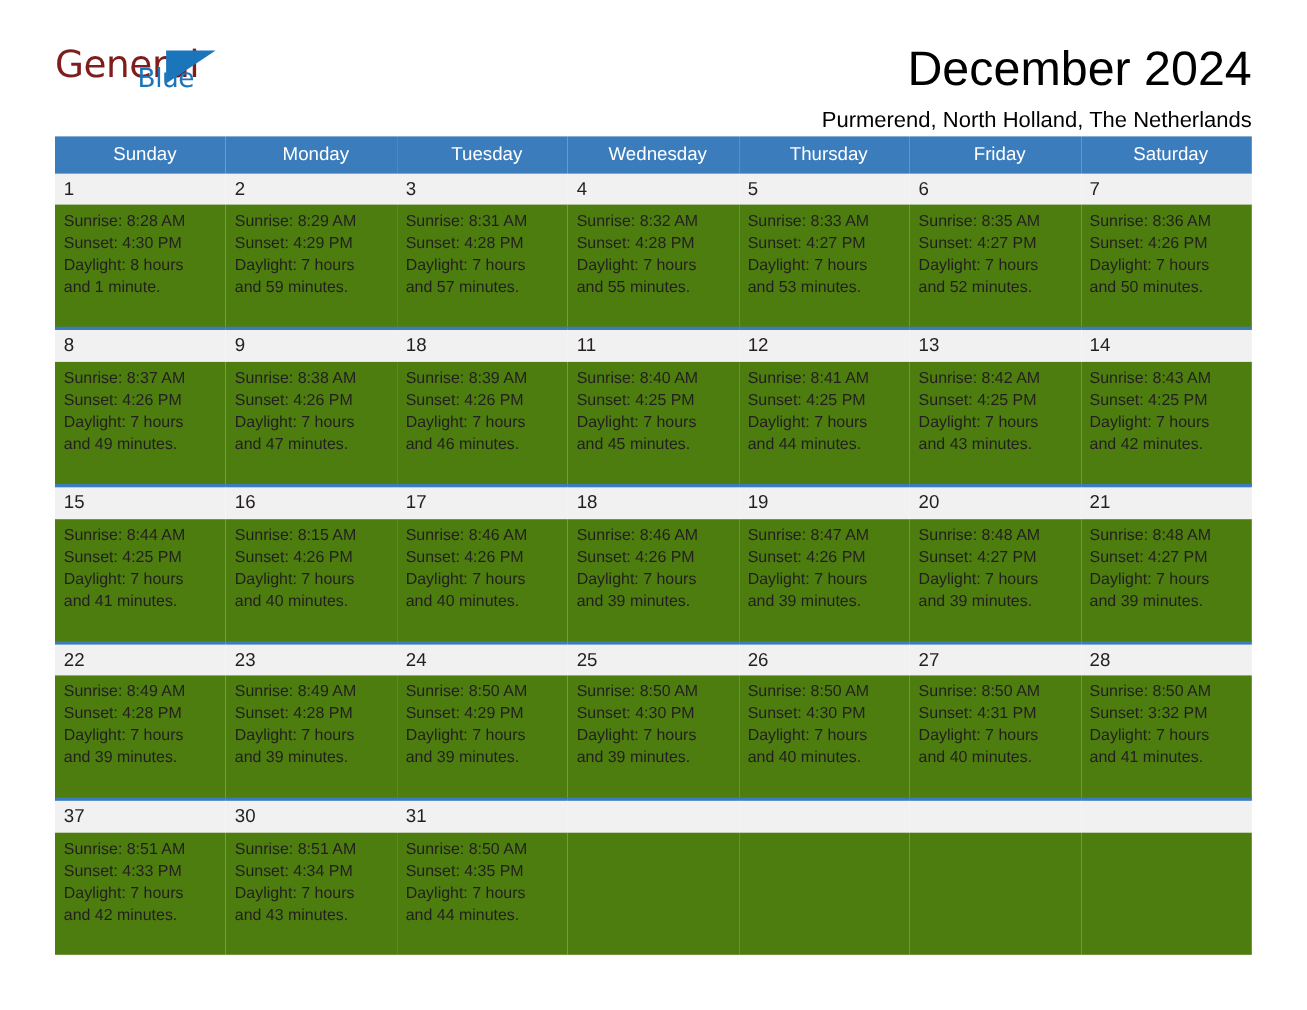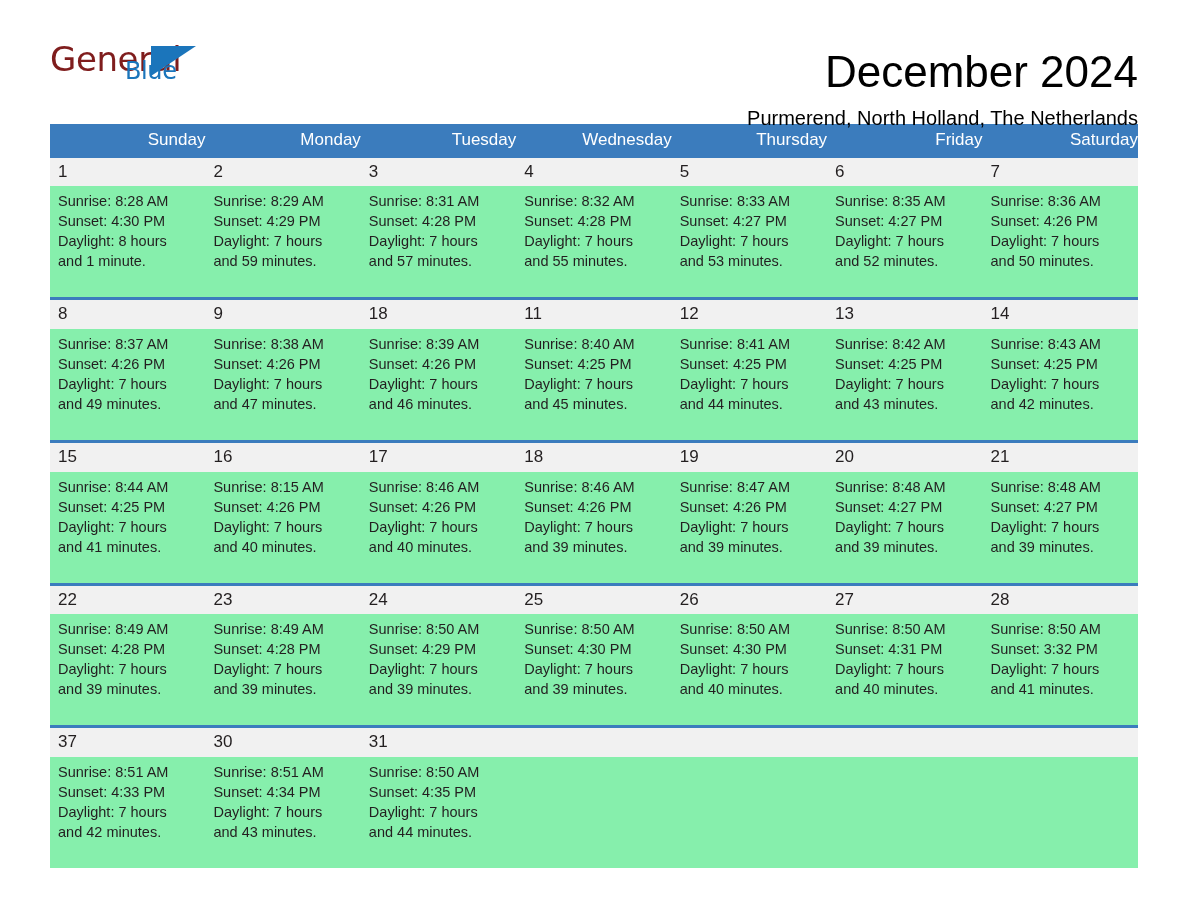--- a/index.html
+++ b/index.html
@@ -63,22 +63,21 @@
     left: 75px;
     top: 17px;
     font-size: 24px;
     letter-spacing: -0.4px;
     color: #1b75bb;
     font-family: "DejaVu Sans", sans-serif;
     font-weight: 400;
   }
   .titles {
     text-align: right;
-    padding-top: 20px;
-    margin-top: 29px;
+    padding-top: 40px;
   }
   .month-title {
     font-size: 44px;
     font-weight: 400;
     color: #000000;
     line-height: 1.05;
     letter-spacing: 0px;
     white-space: nowrap;
   }
   .location-title {
@@ -97,39 +96,39 @@
     border-collapse: collapse;
     table-layout: fixed;
   }
   .calendar col { width: 155.43px; }
 
   .weekday-row th {
     background: #3b7cbd;
     color: #ffffff;
     font-size: 17px;
     font-weight: 400;
-    text-align: right;
+    text-align: center;
     padding: 7px 0 8px 8px;
     line-height: 1.1;
   }
 
   .daynum-row td {
     background: #f1f1f1;
     border-top: 3px solid #3b7cbd;
     font-size: 17px;
     color: #231f20;
     padding: 5px 0 5px 8px;
     line-height: 1.1;
     vertical-align: top;
     height: 17px;
   }
   .daynum-row.first td { border-top: none; }
 
   .detail-row td {
-    background: #86efac;
+    background: #4d7c0f;
     vertical-align: top;
     padding: 5px 10px 14px 8px;
     font-size: 14.5px;
     line-height: 20px;
     color: #231f20;
     height: 92px;
   }
   .detail-row td .line { white-space: nowrap; }
   .empty-cell { color: transparent; }
 </style>

